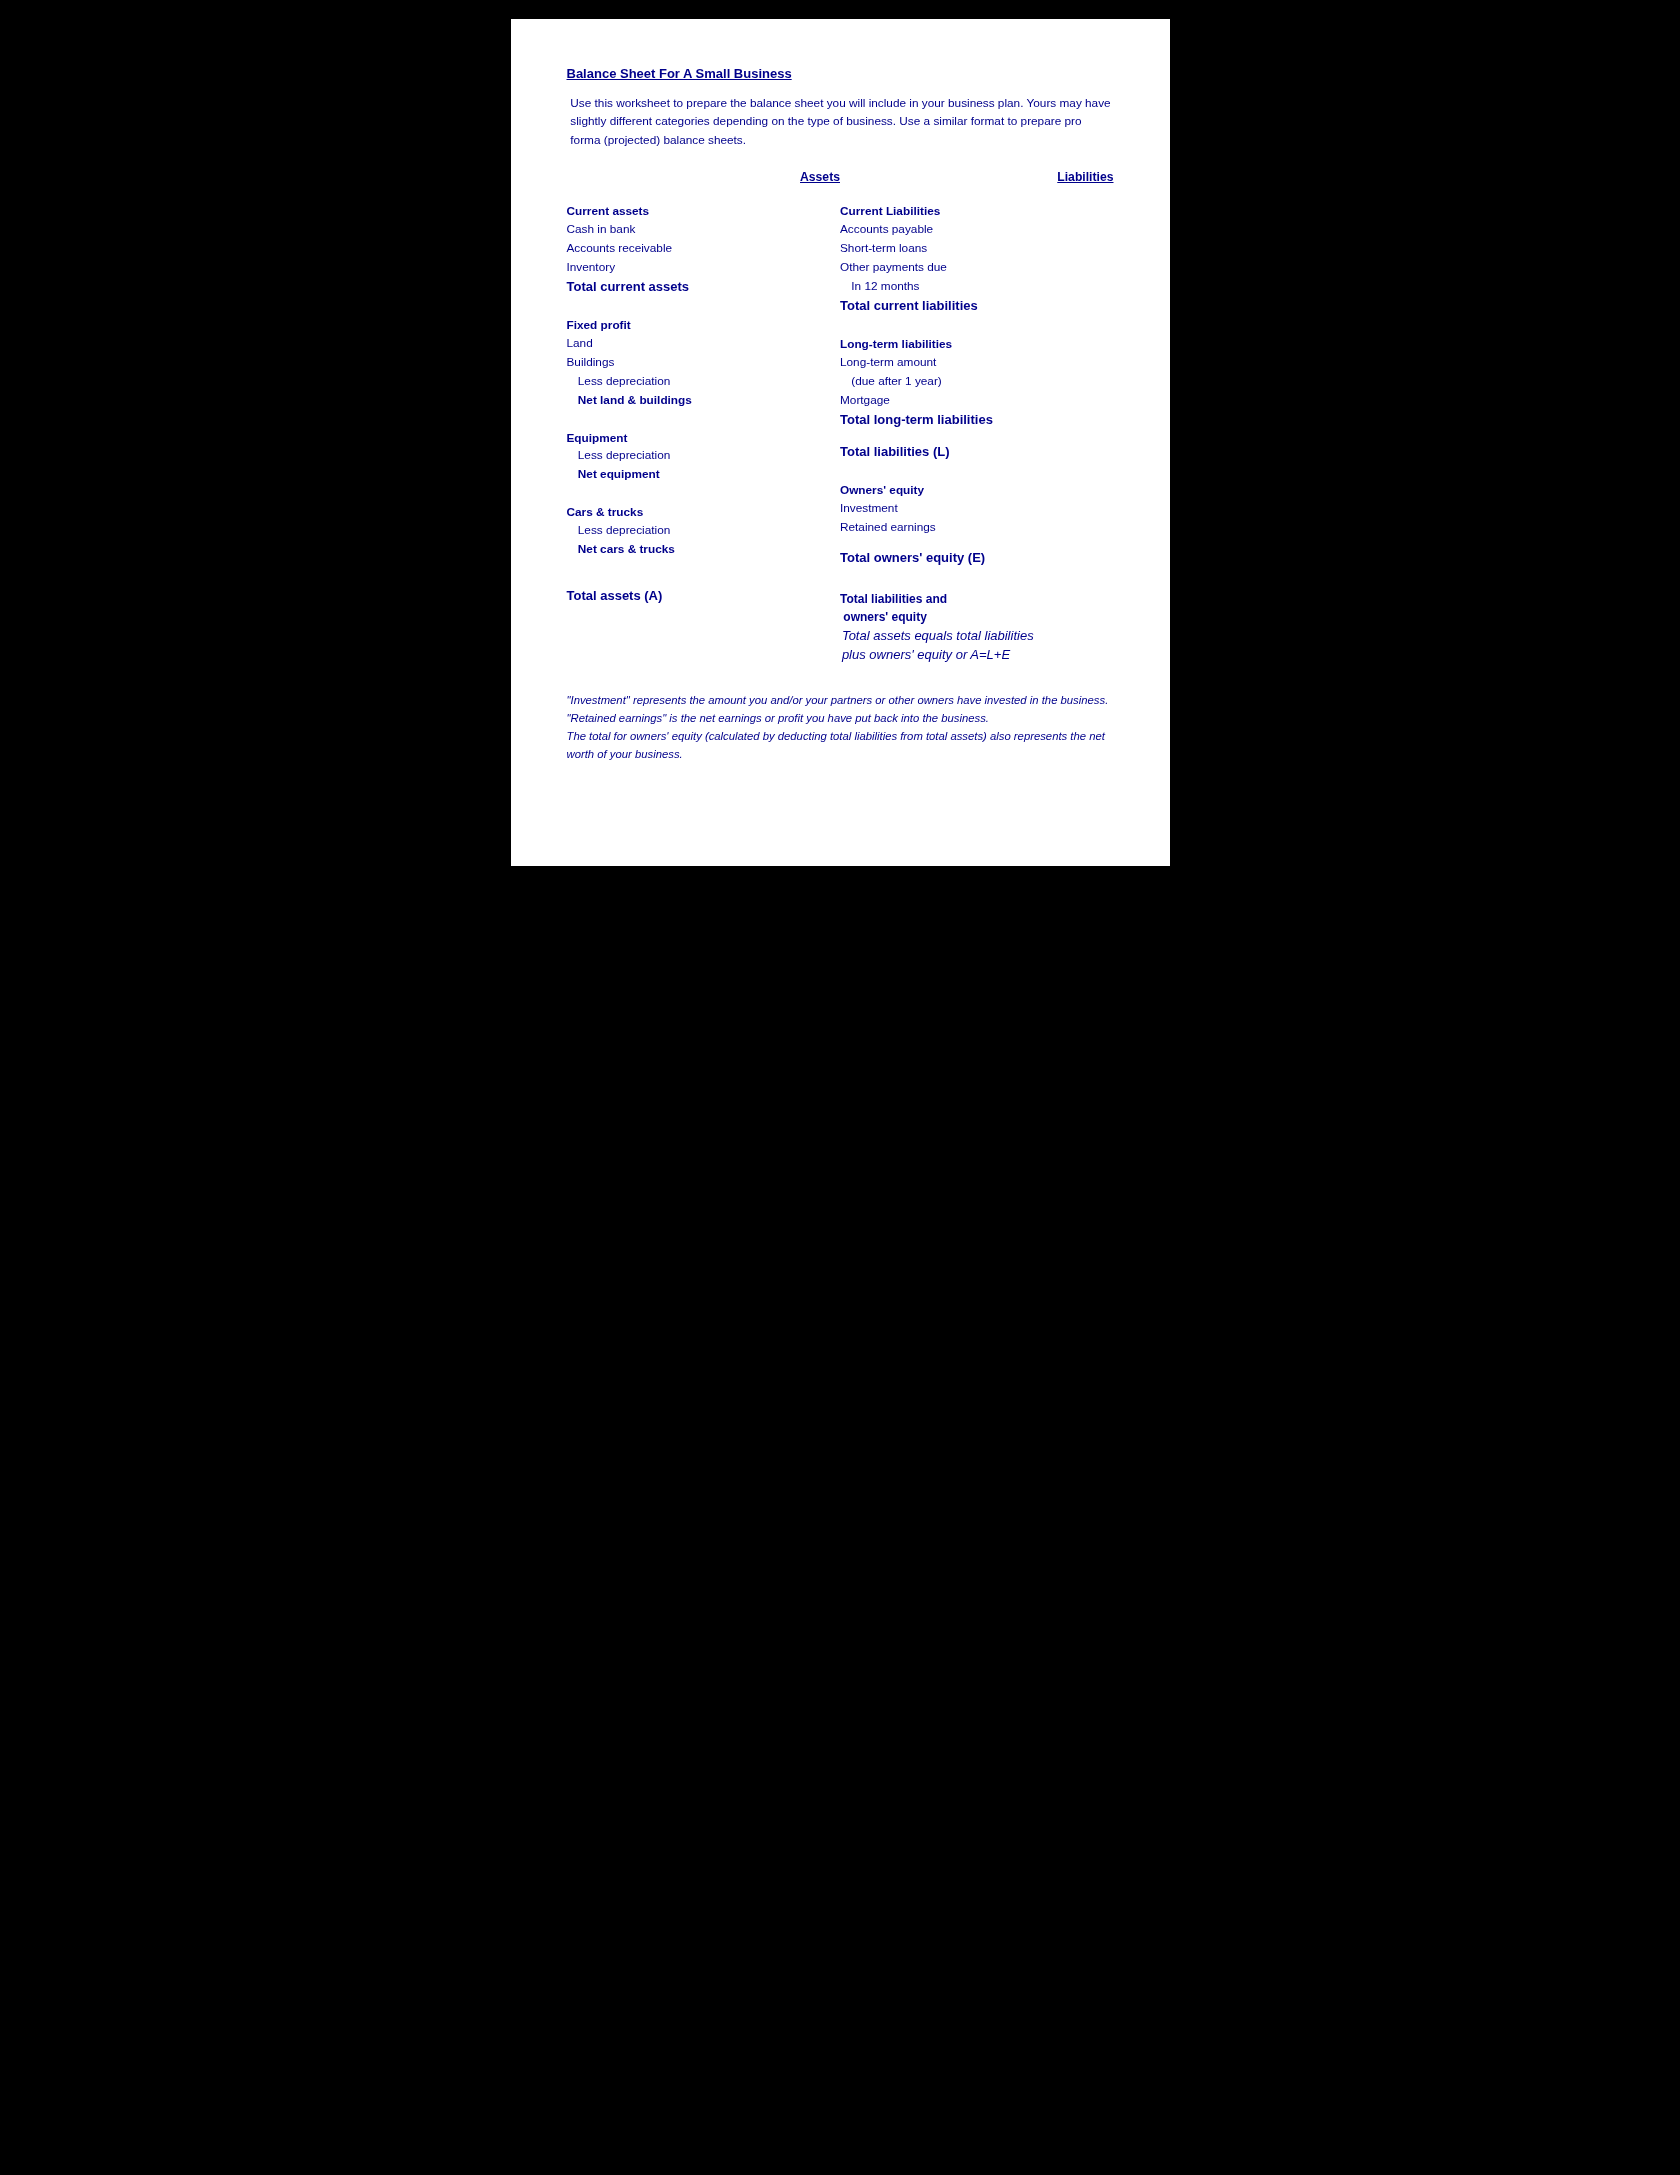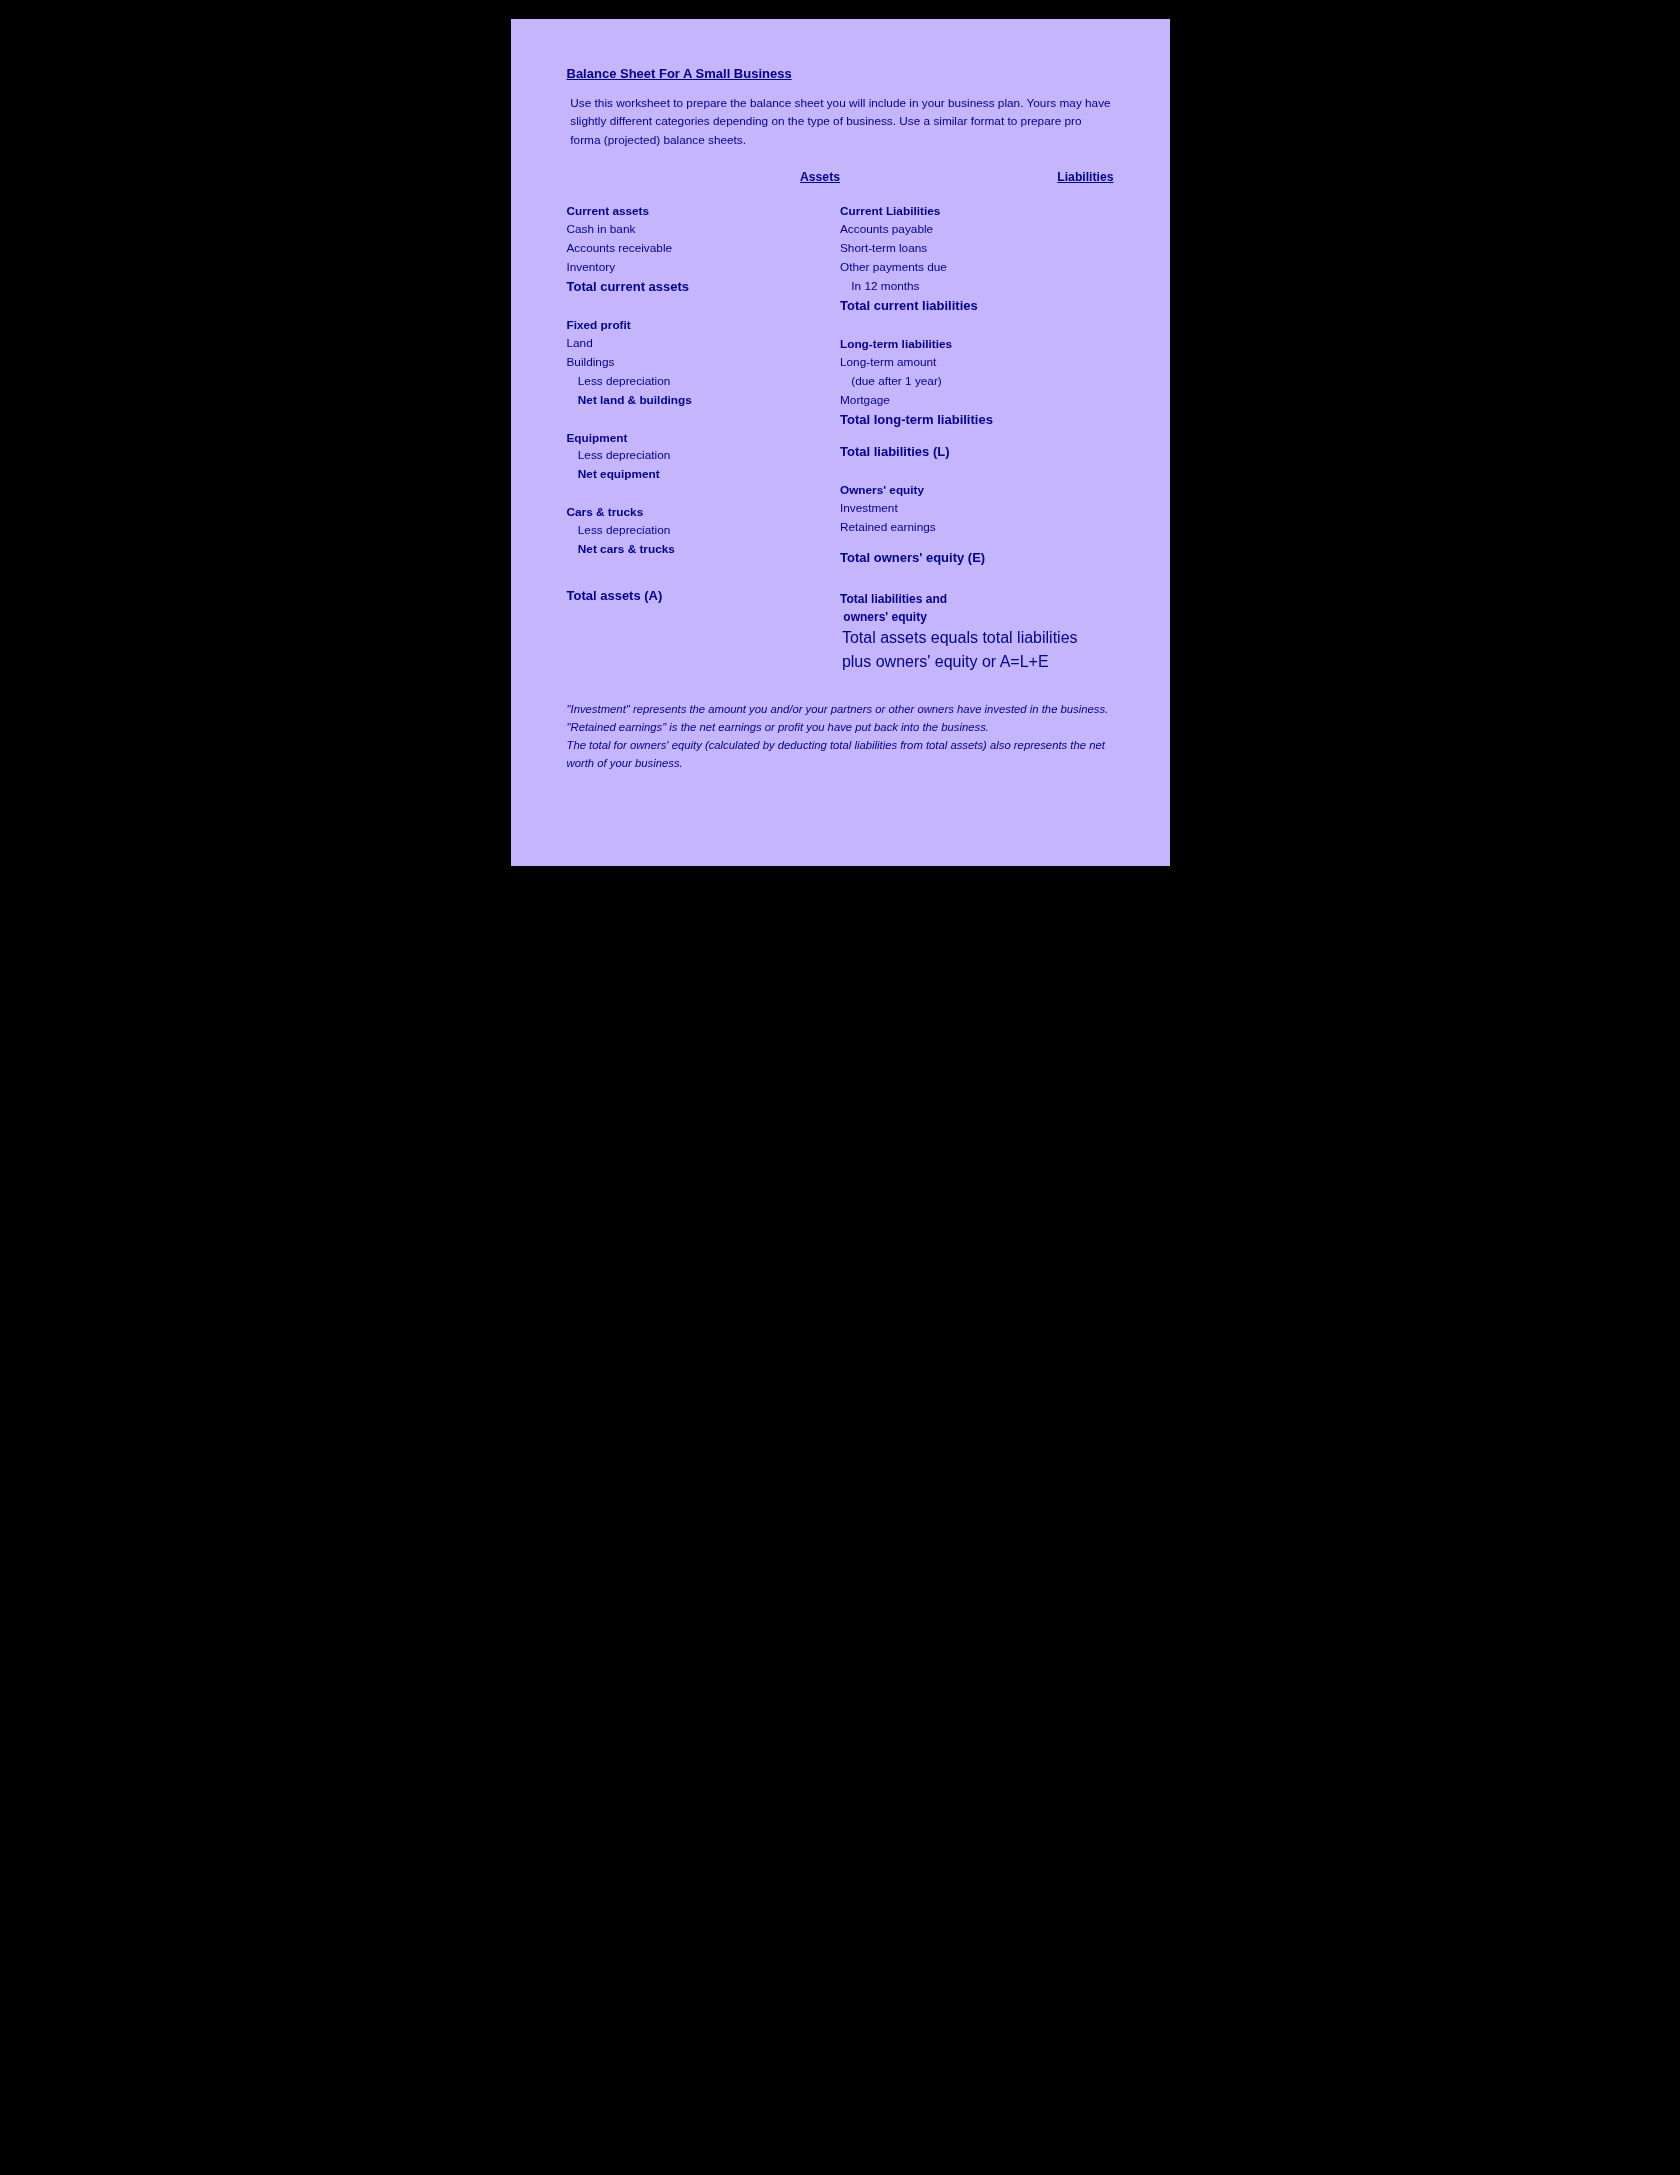--- a/index.html
+++ b/index.html
@@ -6,21 +6,21 @@
     body {
       background: #000;
       display: flex;
       justify-content: center;
       align-items: flex-start;
       min-height: 100vh;
       padding: 19px;
       font-family: Arial, sans-serif;
     }
     .page {
-      background: #c4b5fd;
+      background: #ffffff;
       width: 659px;
       min-height: 847px;
       padding: 47px 56px;
       position: relative;
     }
     .title {
       color: #00008B;
       font-weight: bold;
       font-size: 13px;
       margin-bottom: 13px;
@@ -85,21 +85,22 @@
     }
     .multi-line-label {
       color: #00008B;
       font-weight: bold;
       font-size: 12px;
       line-height: 1.5;
       margin-top: 9.4px;
     }
     .italic-sub {
       color: #00008B;
-      font-size: 16px;
+      font-style: italic;
+      font-size: 13px;
       line-height: 1.5;
       padding-left: 1.9px;
     }
   </style>
 </head>
 <body>
 
 <div class="page">
 
   <div class="title">Balance Sheet For A Small Business</div>

